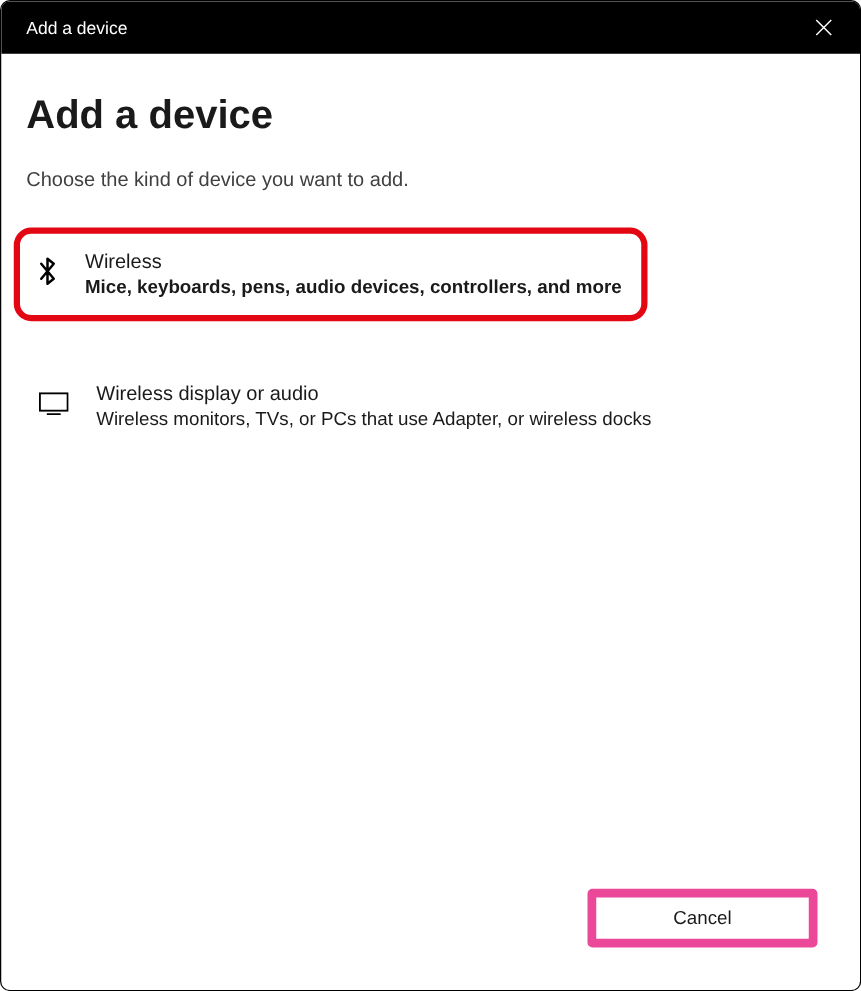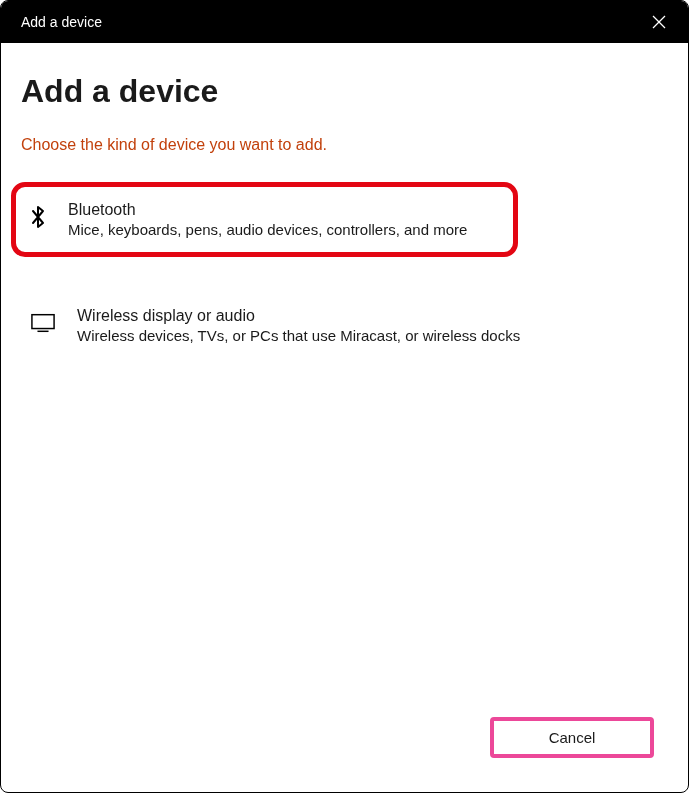--- a/index.html
+++ b/index.html
@@ -44,21 +44,21 @@
       flex-direction: column;
     }
     .heading {
       font-size: 32px;
       font-weight: 600;
       color: #1a1a1a;
       margin-bottom: 26px;
     }
     .subtitle {
       font-size: 16px;
-      color: #c2410c;
+      color: #404040;
       margin-bottom: 28px;
     }
     .options {
       display: flex;
       flex-direction: column;
       gap: 36px;
     }
     .option {
       display: flex;
       align-items: flex-start;
@@ -90,37 +90,37 @@
       gap: 2px;
     }
     .option-title {
       font-size: 16px;
       color: #1a1a1a;
       font-weight: 400;
     }
     .option-desc {
       font-size: 15px;
       color: #1a1a1a;
-      font-weight: 400;
+      font-weight: 700;
     }
     .option:not(.highlighted) .option-desc {
       font-weight: 400;
     }
     .footer {
       margin-top: auto;
       display: flex;
       justify-content: flex-end;
       padding: 0 14px 14px 0;
     }
     .cancel-btn {
       background: #fff;
-      border: 4px solid #ec4899;
+      border: 7px solid #ec4899;
       border-radius: 4px;
       padding: 8px 0;
-      width: 164px;
+      width: 184px;
       font-size: 15px;
       color: #1a1a1a;
       cursor: pointer;
       font-family: inherit;
     }
   </style>
 </head>
 <body>
 
 <div class="titlebar">
@@ -139,35 +139,35 @@
 
   <div class="options">
 
     <div class="option highlighted">
       <div class="option-icon">
         <svg width="16" height="24" viewBox="0 0 16 24">
           <path d="M 3 6 L 13 18 L 8 22 L 8 2 L 13 6 L 3 18" fill="none" stroke="#000" stroke-width="2" stroke-linejoin="round" stroke-linecap="round"></path>
         </svg>
       </div>
       <div class="option-text">
-        <span class="option-title">Bluetooth</span>
+        <span class="option-title">Wireless</span>
         <span class="option-desc">Mice, keyboards, pens, audio devices, controllers, and more</span>
       </div>
     </div>
 
     <div class="option">
       <div class="option-icon">
         <svg width="26" height="22" viewBox="0 0 26 22">
           <rect x="1" y="2" width="24" height="15" fill="none" stroke="#000" stroke-width="1.6"></rect>
           <line x1="7" y1="20" x2="19" y2="20" stroke="#000" stroke-width="1.6"></line>
         </svg>
       </div>
       <div class="option-text">
         <span class="option-title">Wireless display or audio</span>
-        <span class="option-desc">Wireless devices, TVs, or PCs that use Miracast, or wireless docks</span>
+        <span class="option-desc">Wireless monitors, TVs, or PCs that use Adapter, or wireless docks</span>
       </div>
     </div>
 
 
   </div>
 
   <div class="footer">
     <button class="cancel-btn">Cancel</button>
   </div>
 </div>

